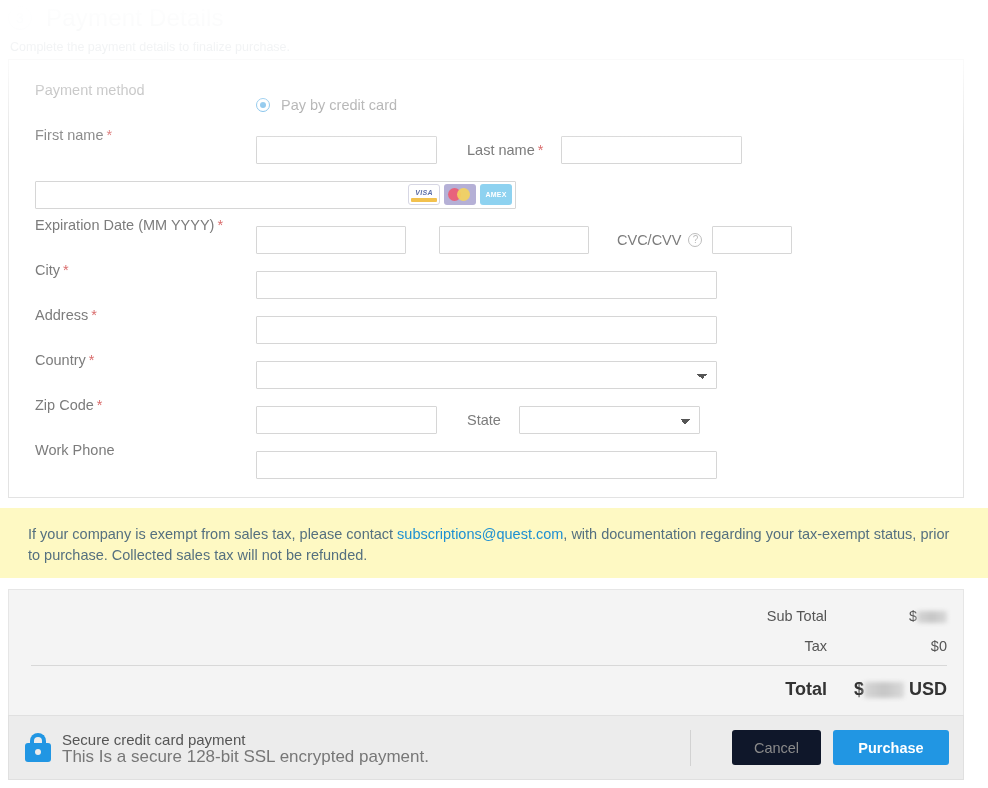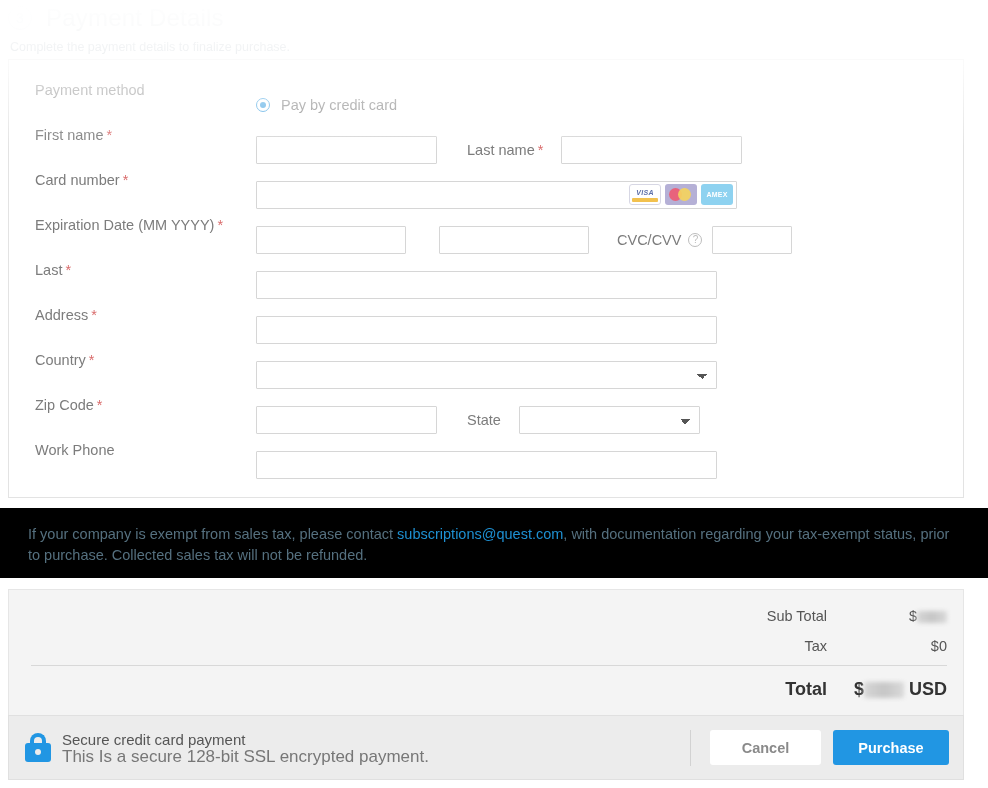--- a/index.html
+++ b/index.html
@@ -198,21 +198,21 @@
       rgba(255,255,255,0) 100%);
     pointer-events: none;
     z-index: 40;
   }
 
   
   .tax-notice {
     position: absolute;
     left: 0; top: 508px;
     width: 988px; height: 70px;
-    background: #000000;
+    background: #fef9c3;
     padding: 16px 28px 0 28px;
     font-size: 14.5px;
     color: #55707f;
     line-height: 21px;
   }
   .tax-notice a { color: #1e90d2; text-decoration: none; }
 
   
   .totals {
     position: absolute;
@@ -300,22 +300,22 @@
     margin-left: auto;
     display: flex; align-items: center; gap: 12px;
   }
   .btn {
     border: none; border-radius: 3px;
     font-family: "Liberation Sans", sans-serif;
     font-size: 14.5px;
     cursor: pointer;
   }
   .btn-cancel {
-    width: 111px; height: 35px;
-    background: #ffffff; color: #8a8a8a; font-weight: bold;
+    width: 89px; height: 35px;
+    background: #0f172a; color: #8a8a8a;
   }
   .btn-purchase {
     width: 116px; height: 35px;
     background: #2196e3; color: #ffffff; font-weight: bold;
   }
 </style>
 </head>
 <body>
 
 <div id="page">
@@ -344,23 +344,20 @@
           <span>First name</span><span class="req">*</span>
         </div>
         <div class="ctl">
           <input class="fld w-mid" type="text" value="" style="">
           <span class="inline-label"><span>Last name</span><span class="req">*</span></span>
           <input class="fld w-mid" type="text" value="" style="">
         </div>
       </div>
 
       <div class="row">
-        <div class="lbl">
-          <span>Card number</span><span class="req">*</span>
-        </div>
         <div class="ctl">
           <div class="card-field-wrap">
             <input class="fld" type="text" value="" style="">
             <div class="card-icons">
               <div class="card-ico ico-visa">
                 <span class="vtext">VISA</span>
                 <span class="vbar"></span>
               </div>
               <div class="card-ico ico-mc">
                 <span class="c1"></span>
@@ -383,21 +380,21 @@
           <span class="gap-sm"></span>
           <input class="fld w-narrow" type="text" value="" style="">
           <span class="cvc-label">CVC/CVV</span>
           <span class="help-ico">?</span>
           <input class="fld w-cvc" type="text" value="" style="">
         </div>
       </div>
 
       <div class="row">
         <div class="lbl">
-          <span>Last</span><span class="req">*</span>
+          <span>City</span><span class="req">*</span>
         </div>
         <div class="ctl">
           <input class="fld w-wide" type="text" value="" style="">
         </div>
       </div>
 
       <div class="row">
         <div class="lbl">
           <span>Address</span><span class="req">*</span>
         </div>

